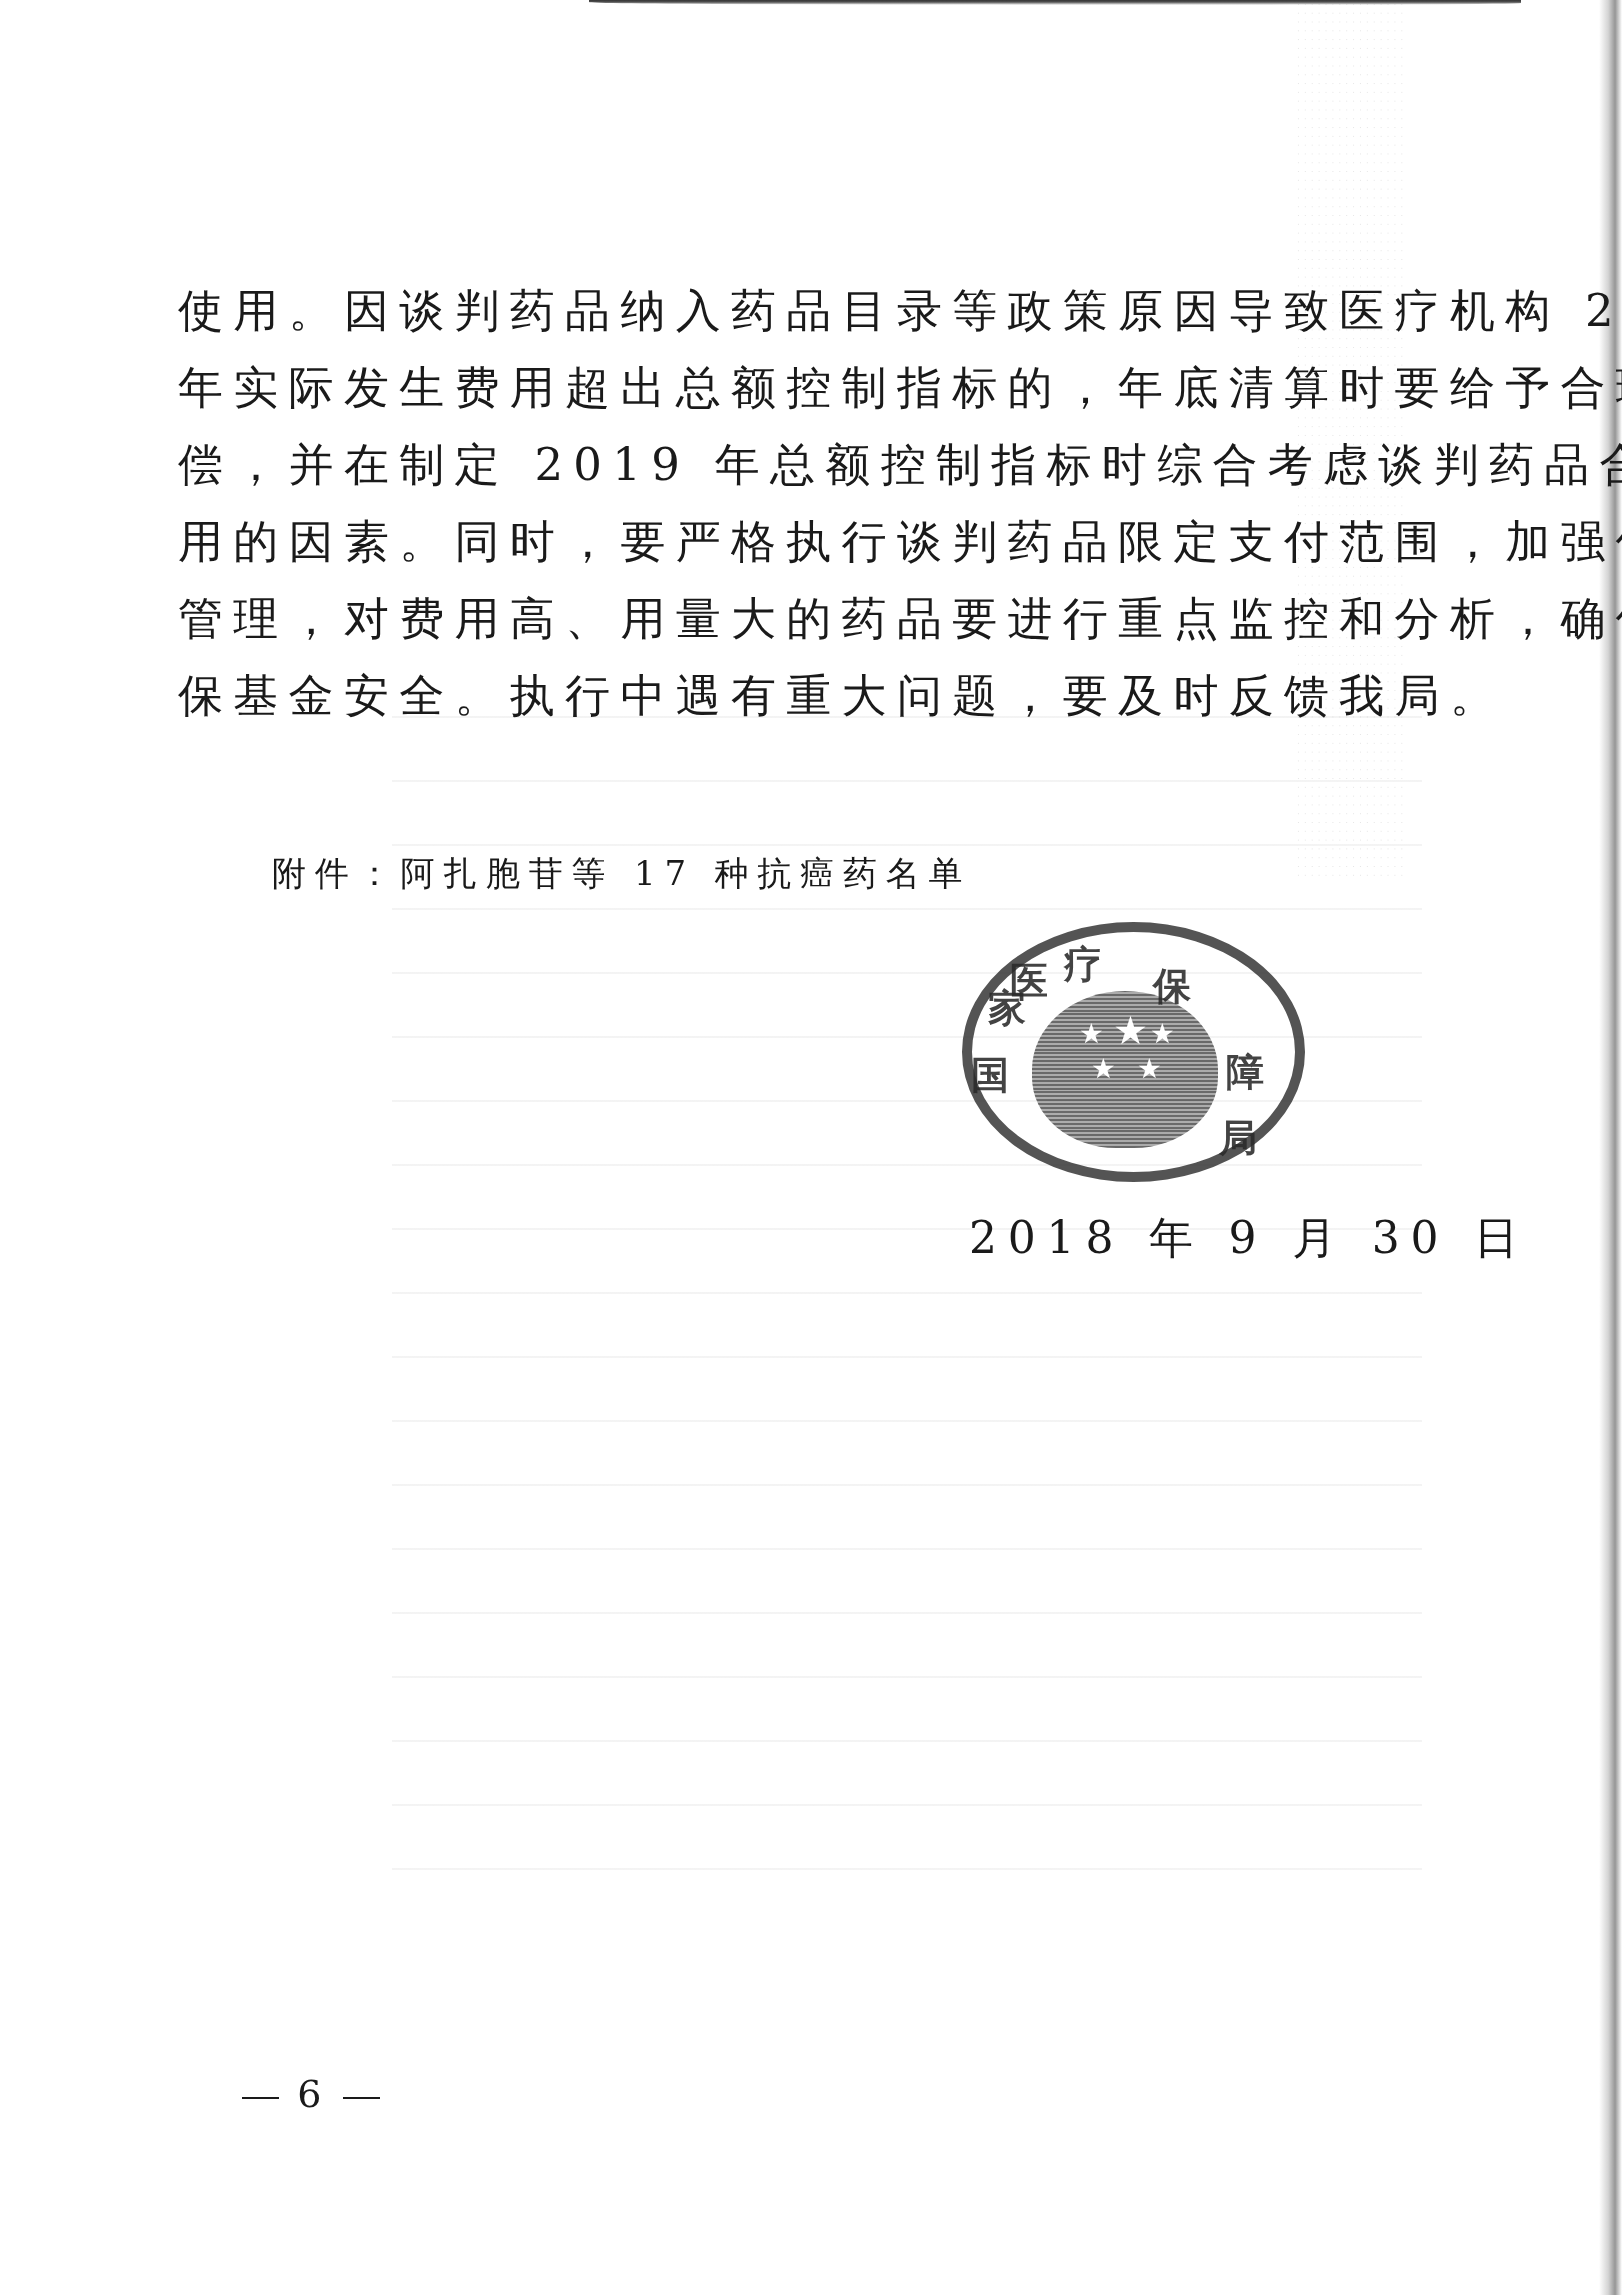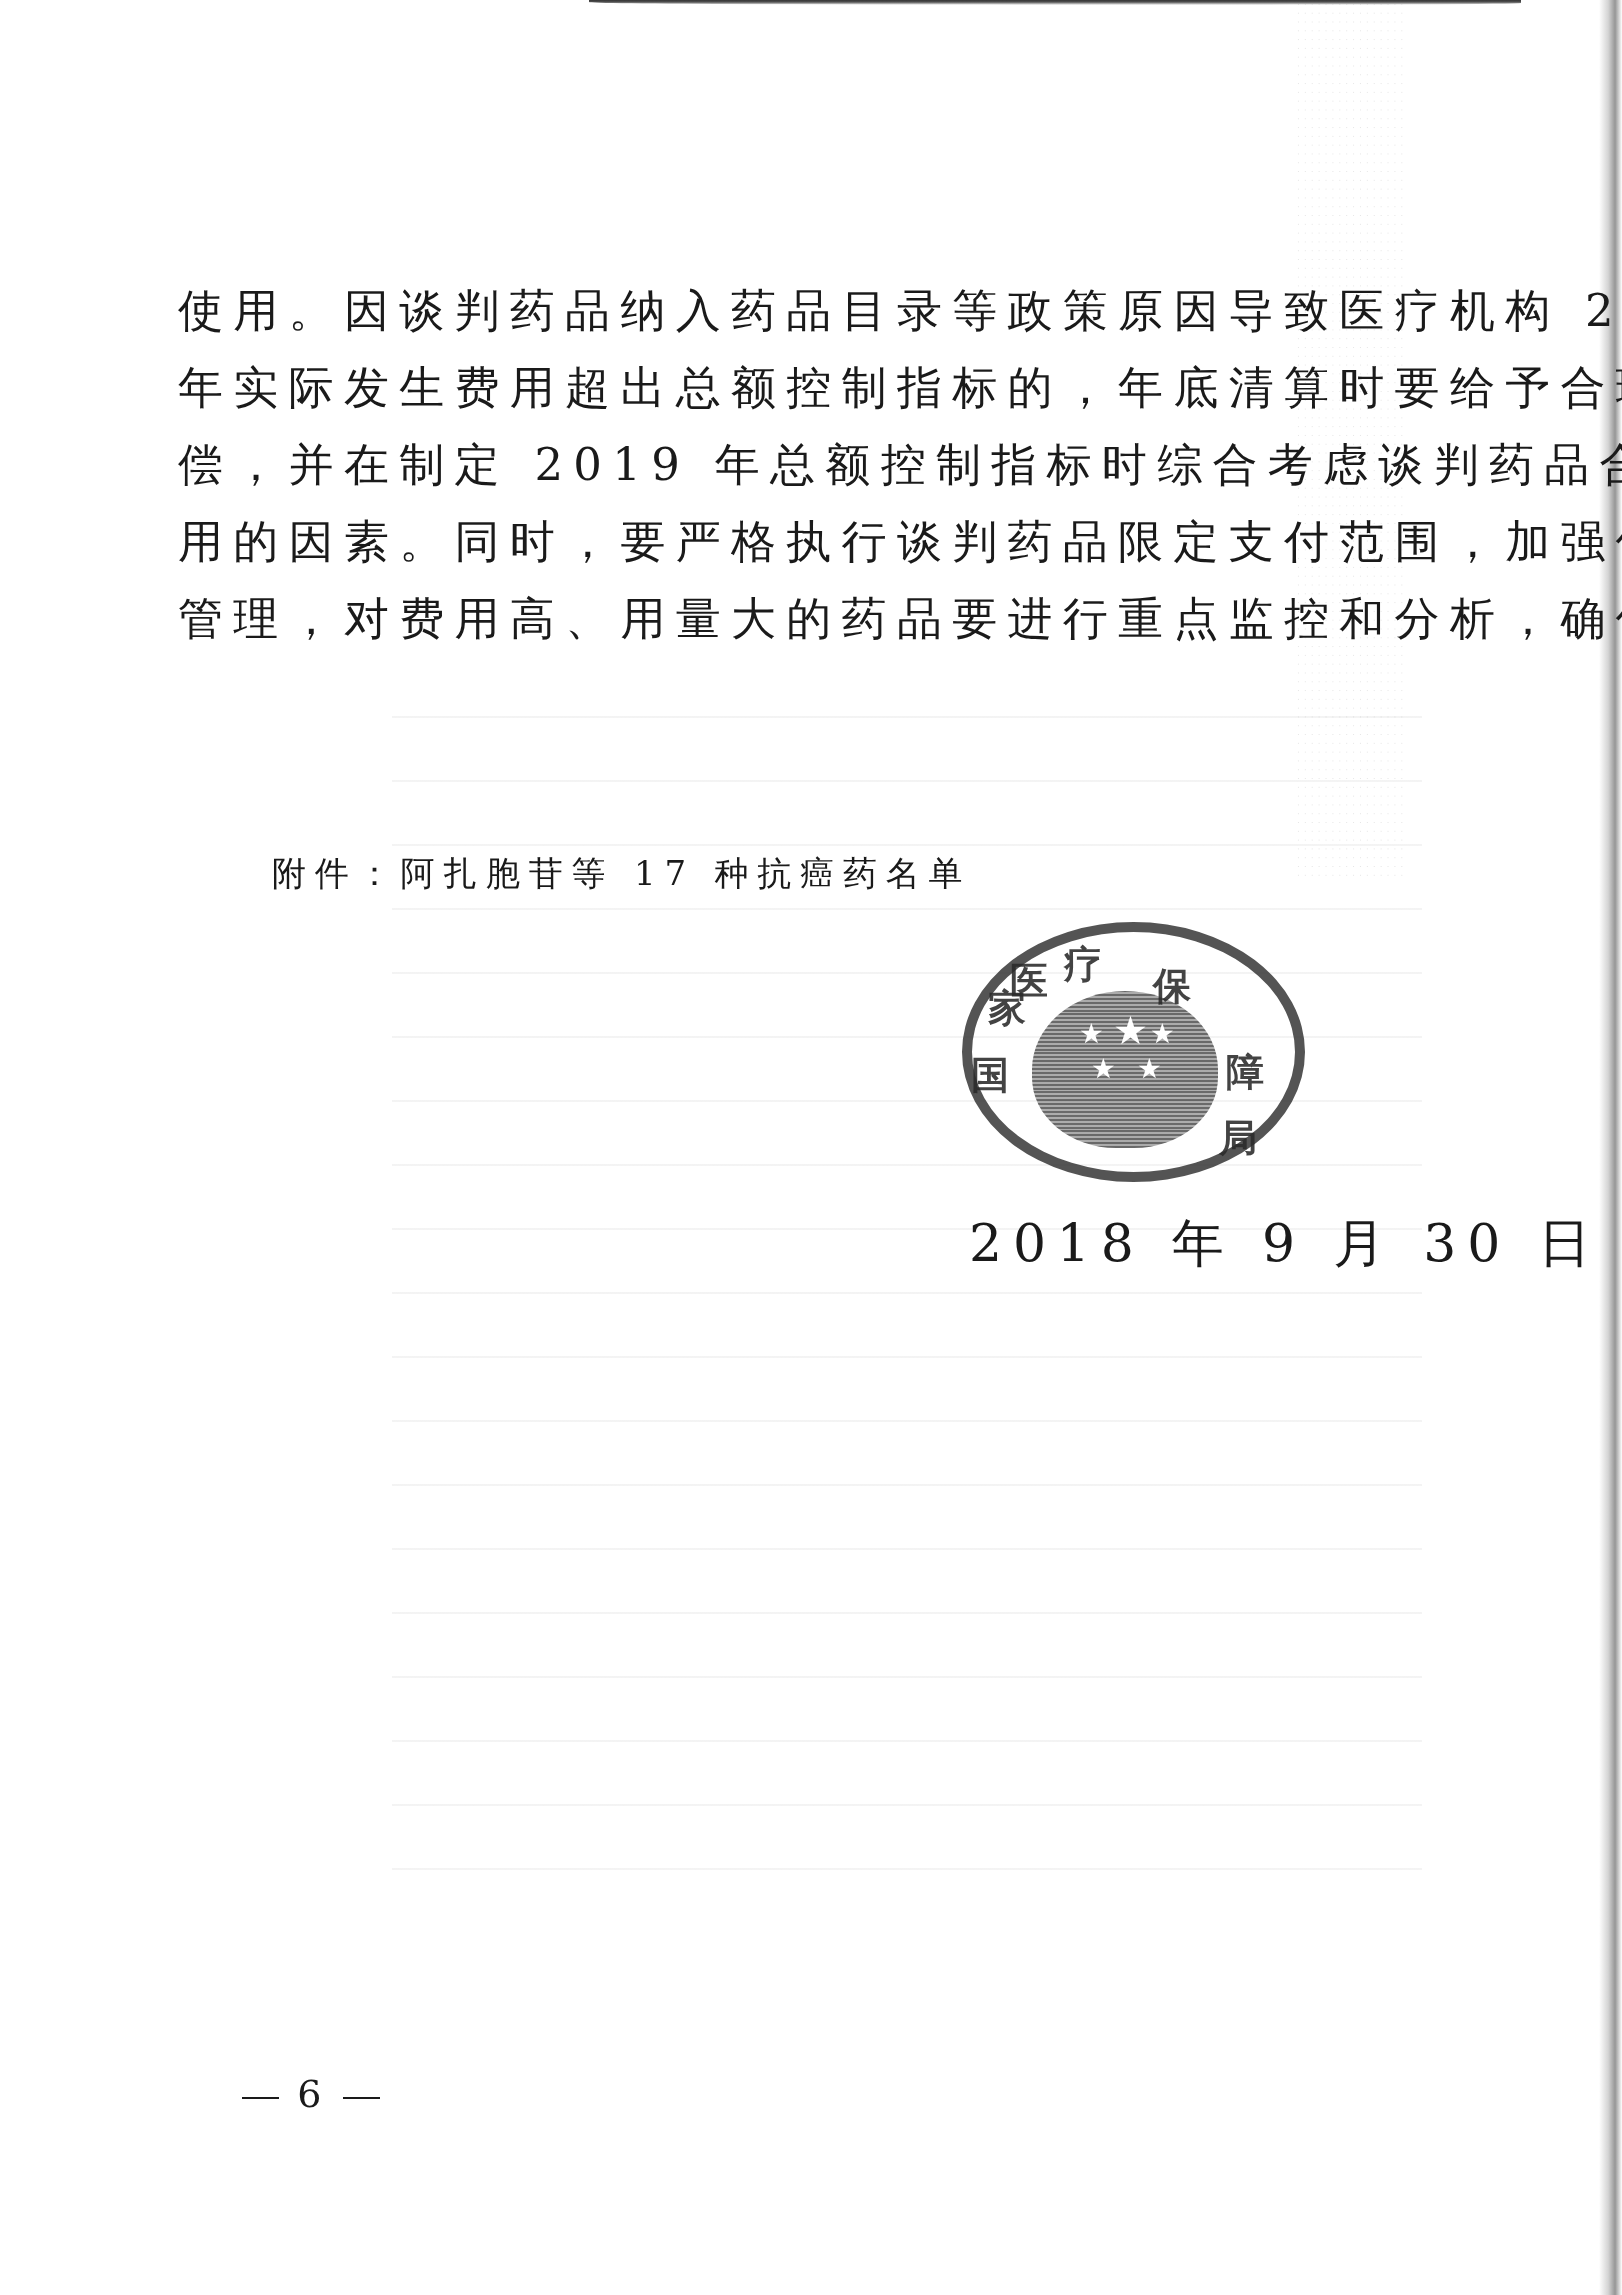--- a/index.html
+++ b/index.html
@@ -119,21 +119,21 @@
     color: #2a2a2a;
     opacity: 0.88;
     font-family: "DejaVu Sans", sans-serif;
     font-weight: bold;
   }
 
   .date {
     position: absolute;
     left: 969px;
     top: 1209px;
-    font-size: 52px;
+    font-size: 44px;
     letter-spacing: 10.8px;
     white-space: nowrap;
   }
 
   .page-number {
     position: absolute;
     left: 223px;
     top: 2072px;
     font-size: 38px;
     white-space: nowrap;
@@ -154,20 +154,21 @@
 <div class="right-edge"></div>
 <div class="speckle-band"></div>
 <div class="ghost-text"></div>
 
 <div class="body-text">
   <span class="line">使用。因谈判药品纳入药品目录等政策原因导致医疗机构 2018</span>
   <span class="line">年实际发生费用超出总额控制指标的，年底清算时要给予合理补</span>
   <span class="line">偿，并在制定 2019 年总额控制指标时综合考虑谈判药品合理使</span>
   <span class="line">用的因素。同时，要严格执行谈判药品限定支付范围，加强使用</span>
   <span class="line">管理，对费用高、用量大的药品要进行重点监控和分析，确保医</span>
+  <span class="line">保基金安全。执行中遇有重大问题，要及时反馈我局。</span>
 </div>
 
 <div class="attachment">附件：阿扎胞苷等 17 种抗癌药名单</div>
 
 <div class="seal"></div>
 <div class="seal-emblem">
   <span class="seal-star" style="left:81px;top:19.6px;font-size:39px;">★</span>
   <span class="seal-star" style="left:47px;top:29px;">★</span>
   <span class="seal-star" style="left:118px;top:29px;">★</span>
   <span class="seal-star" style="left:59px;top:64px;">★</span>

